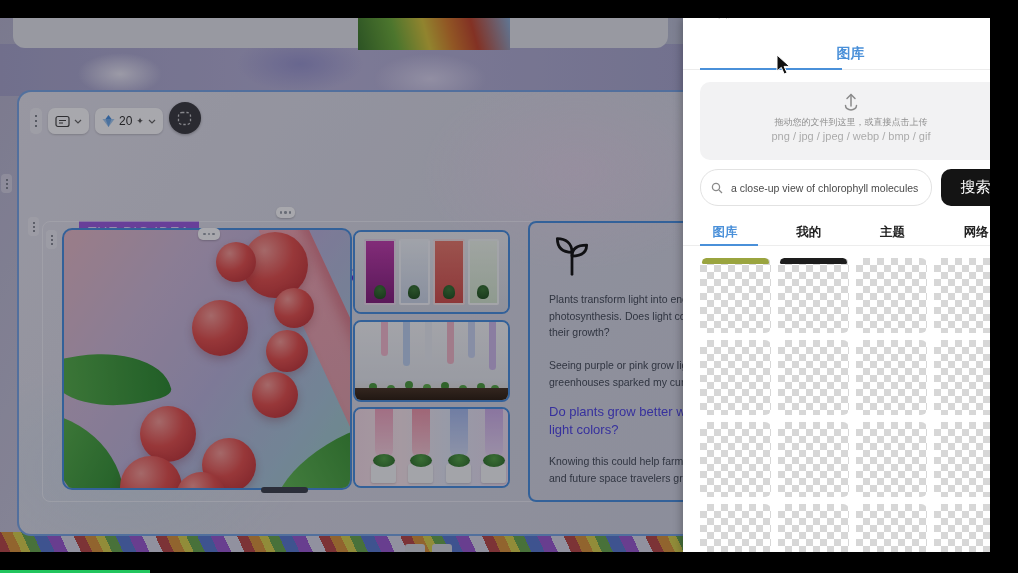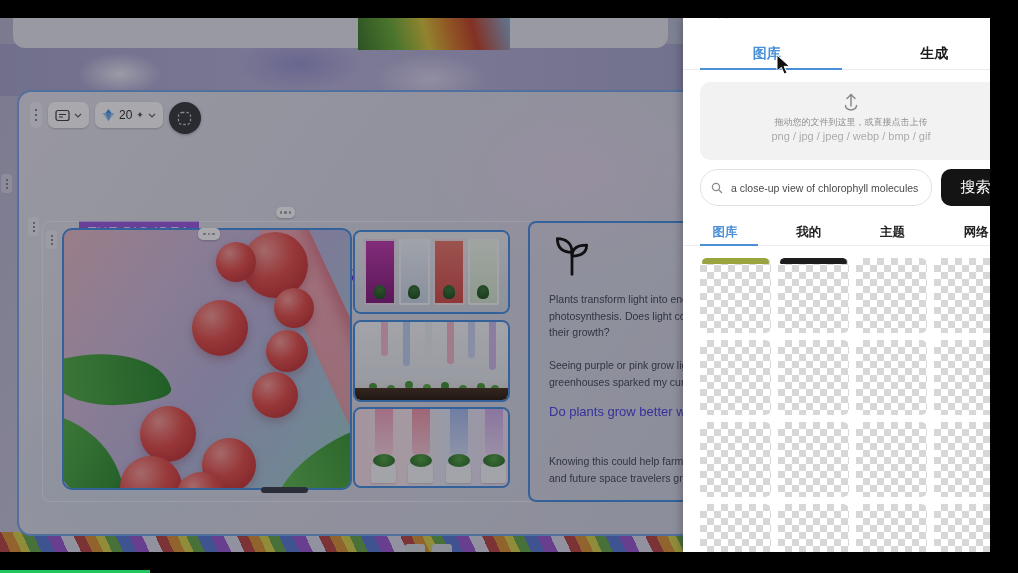--- a/index.html
+++ b/index.html
@@ -29,21 +29,21 @@
       radial-gradient(220px 140px at 80% 18%,rgba(235,210,235,.5),rgba(0,0,0,0) 70%),
       radial-gradient(260px 160px at 15% 85%,rgba(190,215,230,.4),rgba(0,0,0,0) 70%),
       linear-gradient(125deg,#e2e1ec 0%,#d8d9e6 45%,#d0d3e2 100%);
     overflow:hidden;}
 
   .edge-dots{position:absolute;display:flex;flex-direction:column;gap:2px;align-items:center;
     justify-content:center;width:11px;height:19px;border-radius:4px;background:rgba(250,250,252,.38);}
   .edge-dots i{width:2px;height:2px;border-radius:50%;background:#686d78;}
 
   
-  .fmt-toolbar{position:absolute;left:30px;top:102px;display:flex;align-items:flex-start;gap:6px;}
+  .fmt-toolbar{position:absolute;left:30px;top:102px;display:flex;align-items:flex-end;gap:6px;}
   .drag-dots{display:flex;flex-direction:column;gap:2.5px;align-items:center;justify-content:center;
     width:12px;height:26px;border-radius:5px;background:rgba(250,250,252,.45);}
   .drag-dots i{width:2.5px;height:2.5px;border-radius:50%;background:#5d626d;}
   .tb-btn{display:flex;align-items:center;gap:4px;height:26px;padding:0 7px;border-radius:7px;
     background:rgba(252,252,254,.92);box-shadow:0 1px 2px rgba(0,0,0,.18);font-size:12px;color:#333;}
   .tb-btn svg{display:block;}
   .tb-round{width:32px;height:32px;border-radius:50%;background:#3c3c42;display:flex;
     align-items:center;justify-content:center;box-shadow:0 1px 3px rgba(0,0,0,.3);}
 
   .eyebrow{position:absolute;left:60px;top:129px;padding:3px 9px;font-size:14px;letter-spacing:.8px;
@@ -324,38 +324,38 @@
       <span>Plants transform light into energy through</span>
       <span>photosynthesis. Does light color affect</span>
       <span>their growth?</span>
     </p>
     <p class="tp2">
       <span>Seeing purple or pink grow lights in</span>
       <span>greenhouses sparked my curiosity.</span>
     </p>
     <p class="tq q">
       <span>Do plants grow better with specific</span>
+      <span>light colors?</span>
     </p>
     <p class="tp3">
       <span>Knowing this could help farmers, gardeners,</span>
       <span>and future space travelers grow food.</span>
     </p>
   </div>
 
   <div class="bottom-btn" style="left:405px;"></div>
   <div class="bottom-btn" style="left:432px;"></div>
 
   <div class="dim"></div>
 
   <div class="panel">
     <div class="clipped-top"><span>图层 ▾</span></div>
 
     <div class="main-tabs">
       <div class="main-tab active">图库</div>
-      <div class="main-tab">生成</div>
     </div>
     <div class="tabs-divider"></div>
     <div class="main-underline"></div>
     <div class="translate-badge">文A</div>
 
     <div class="upload-box">
       <svg width="22" height="20" viewBox="0 0 22 20" fill="none" stroke="#8a8a8a" stroke-width="1.5" stroke-linecap="round">
         <path d="M11 14V3"></path>
           <path d="M7 6.5L11 2.5l4 4"></path>
           <path d="M5.5 13.5a5.5 4.5 0 0 0 11 0"></path>

